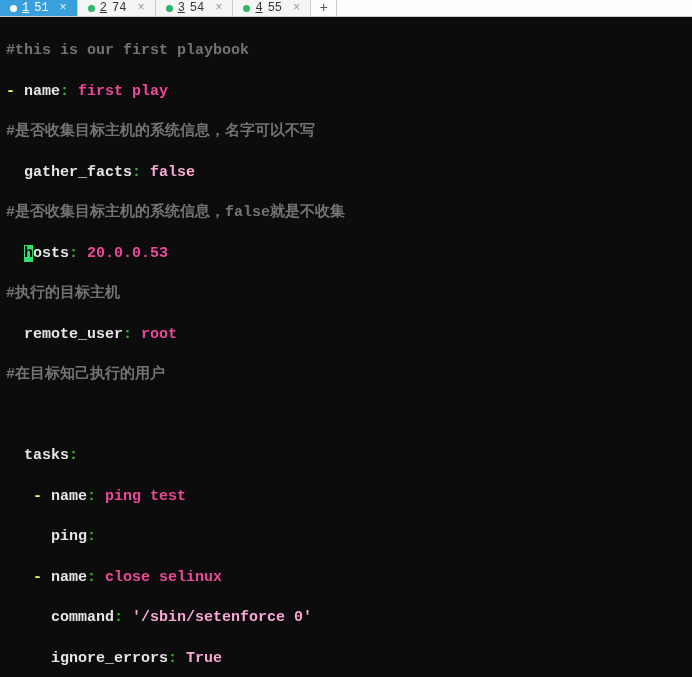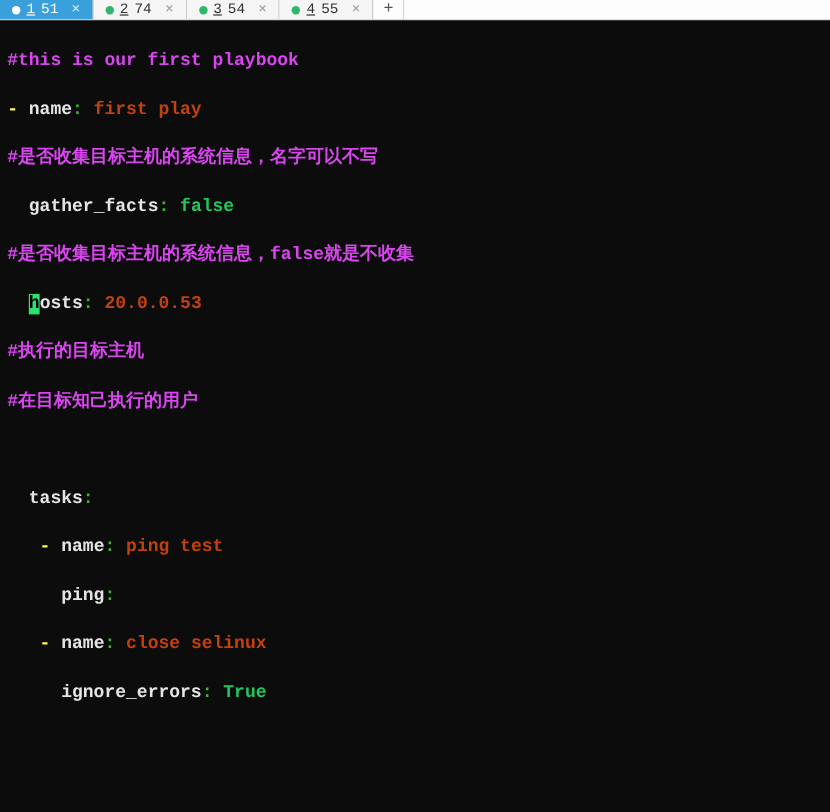--- a/index.html
+++ b/index.html
@@ -27,26 +27,26 @@
   .tab .close { color:#999; font-size:12px; margin-left:6px; }
   .tab.active .close { color:#dfefff; }
   .tab-new { width:26px; display:flex; align-items:center; justify-content:center; font-size:14px; color:#555; cursor:pointer; border-right:1px solid #ccc;}
   .tabbar .spacer { flex:1; background:#fdfdfd; }
   .editor {
     flex:1; background:#0c0c0c; padding:4px 6px;
     line-height:1.35; white-space:pre; font-weight:bold;
     position:relative;
   }
   .ln { display:block; }
-  .c-cyan   { color:#d946ef;margin-top:24px; }
+  .c-cyan   { color:#737373;margin-top:24px; }
   .c-yellow { color:#ffff55; }
   .c-blue   { color:#e5e5e5; }
   .c-green  { color:#3ab62a; }
-  .c-mag    { color:#22c55e; }
-  .c-white  { color:#c2410c; }
+  .c-mag    { color:#f9a8d4; }
+  .c-white  { color:#ec4899; }
   .cursor   { background:#2fe06a; color:#000; }
   u { text-decoration:underline; }
 </style>
 </head>
 <body>
 
 <div class="tabbar">
   <div class="tab active">
     <span class="dot"></span>
     <span><u>1</u></span>
@@ -76,26 +76,28 @@
 </div>
 
 <div class="editor">
 <span class="ln"><span class="c-cyan">#this is our first playbook</span></span>
 <span class="ln"><span class="c-yellow">- </span><span class="c-blue">name</span><span class="c-green">:</span><span class="c-white"> first play</span></span>
 <span class="ln"><span class="c-cyan">#是否收集目标主机的系统信息，名字可以不写</span></span>
 <span class="ln">  <span class="c-blue">gather_facts</span><span class="c-green">:</span><span class="c-mag"> false</span></span>
 <span class="ln"><span class="c-cyan">#是否收集目标主机的系统信息，false就是不收集</span></span>
 <span class="ln">  <span class="cursor">h</span><span class="c-blue">osts</span><span class="c-green">:</span><span class="c-white"> 20.0.0.53</span></span>
 <span class="ln"><span class="c-cyan">#执行的目标主机</span></span>
+<span class="ln">  <span class="c-blue">remote_user</span><span class="c-green">:</span><span class="c-white"> root</span></span>
 <span class="ln"><span class="c-cyan">#在目标知己执行的用户</span></span>
 <span class="ln"> </span>
 <span class="ln">  <span class="c-blue">tasks</span><span class="c-green">:</span></span>
 <span class="ln">   <span class="c-yellow">- </span><span class="c-blue">name</span><span class="c-green">:</span><span class="c-white"> ping test</span></span>
 <span class="ln">     <span class="c-blue">ping</span><span class="c-green">:</span></span>
 <span class="ln">   <span class="c-yellow">- </span><span class="c-blue">name</span><span class="c-green">:</span><span class="c-white"> close selinux</span></span>
+<span class="ln">     <span class="c-blue">command</span><span class="c-green">:</span><span class="c-mag"> '/sbin/setenforce 0'</span></span>
 <span class="ln">     <span class="c-blue">ignore_errors</span><span class="c-green">:</span><span class="c-mag"> True</span></span>
 
 
 
 
 
 
 
 
 

